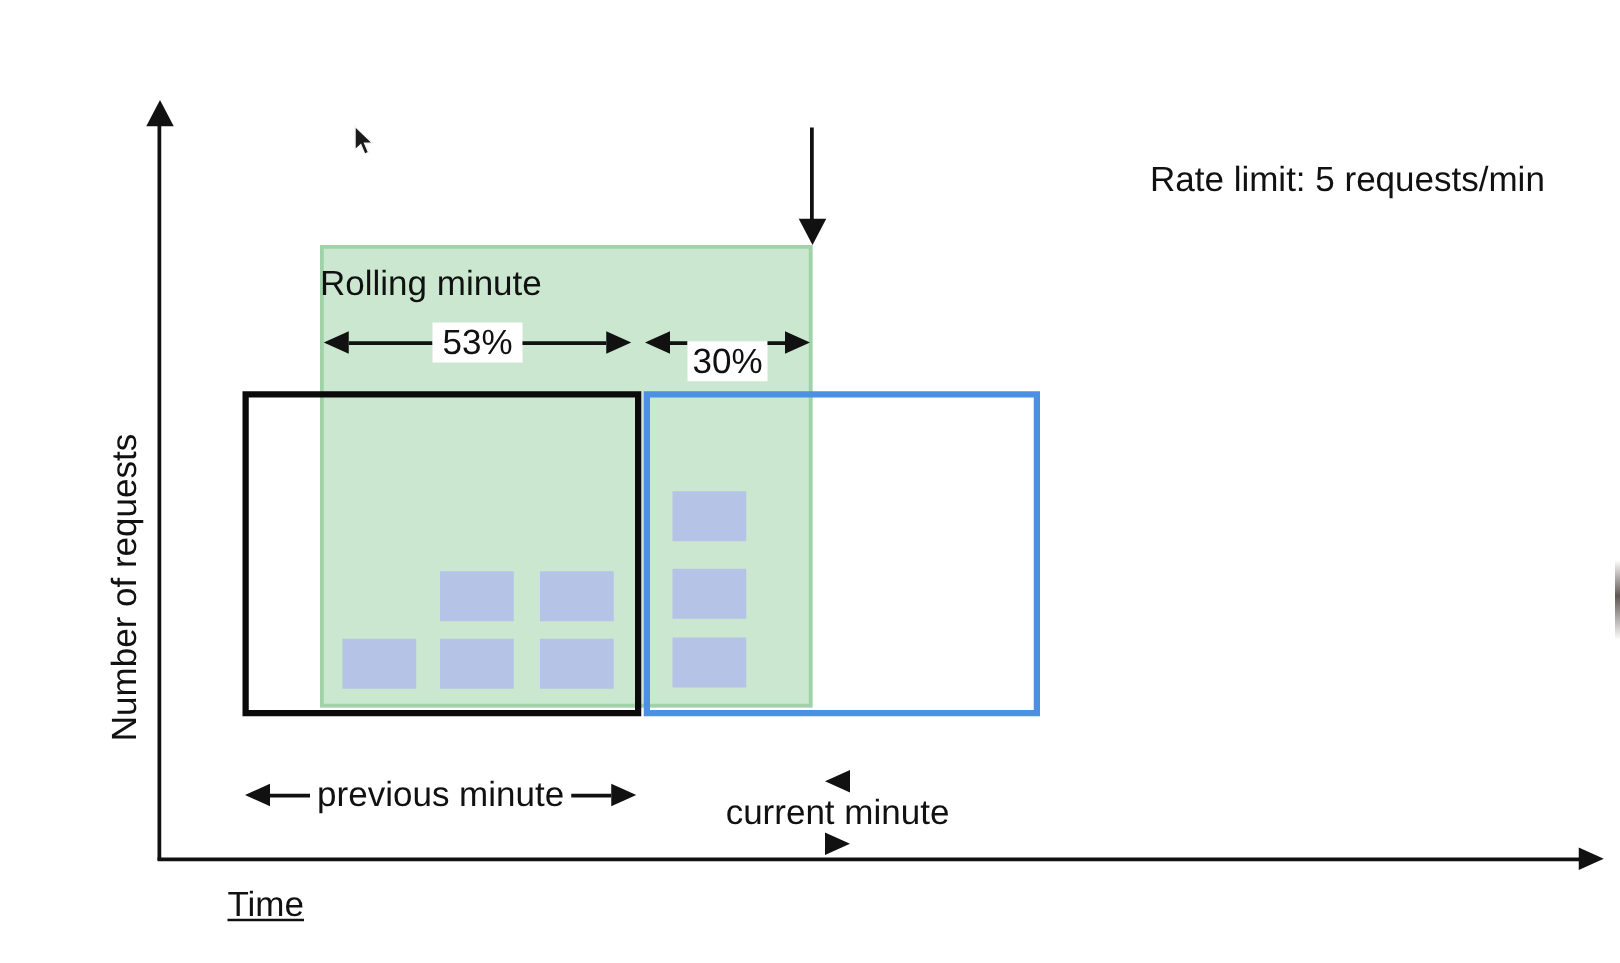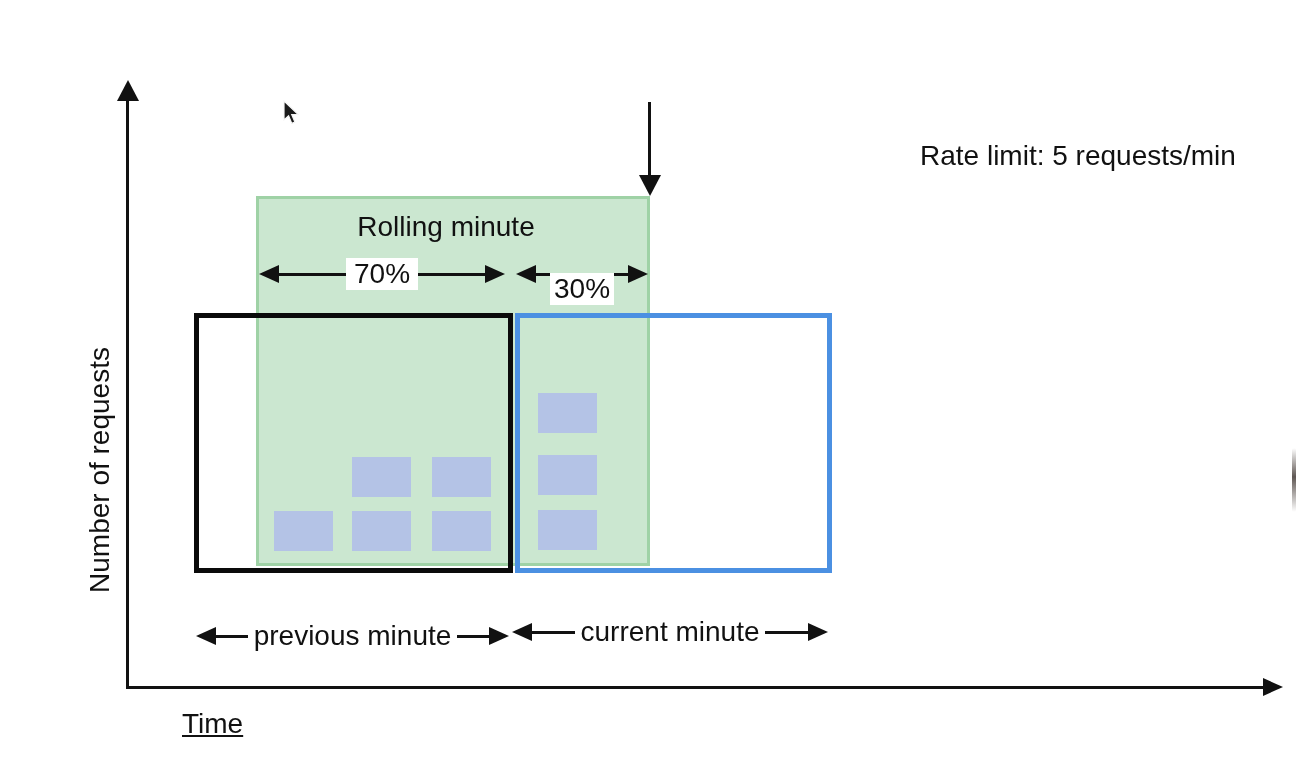--- a/index.html
+++ b/index.html
@@ -47,42 +47,42 @@
   <div class="abs axis-line" style="left:126px;top:96px;width:3px;height:592px;"></div>
   <div class="abs tri tri-up" style="left:117px;top:80px;"></div>
 
   <div class="abs axis-line" style="left:126px;top:686px;width:1140px;height:3px;"></div>
   <div class="abs tri tri-right" style="left:1263px;top:678px;"></div>
 
   <div class="abs label" style="left:100px;top:470px;transform:translate(-50%,-50%) rotate(-90deg);">Number of requests</div>
   <div class="abs label" style="left:182px;top:708px;text-decoration:underline;">Time</div>
 
   <div id="rolling-window" class="abs" style="left:256px;top:196px;width:394px;height:370px;"></div>
-  <div class="abs label" style="left:256px;top:211px;width:380px;text-align:center;">Rolling minute</div>
+  <div class="abs label" style="left:256px;top:211px;width:380px;text-align:left;">Rolling minute</div>
 
   <div class="abs darrow" style="left:259px;top:258px;width:246px;">
     <div class="tri tri-left"></div>
     <div class="line"></div>
-    <span class="lbl chip">70%</span>
+    <span class="lbl chip">53%</span>
     <div class="line"></div>
     <div class="tri tri-right"></div>
   </div>
 
   <div class="abs darrow" style="left:516px;top:258px;width:132px;">
     <div class="tri tri-left"></div>
     <div class="line"></div>
     <span class="lbl chip" style="padding:0 4px;margin-top:29px;">30%</span>
     <div class="line"></div>
     <div class="tri tri-right"></div>
   </div>
 
   <div class="abs axis-line" style="left:648px;top:102px;width:3px;height:76px;"></div>
   <div class="abs tri tri-down" style="left:639px;top:175px;"></div>
 
-  <div class="abs label" style="left:920px;top:128px;margin-top:12px;">Rate limit: 5 requests/min</div>
+  <div class="abs label" style="left:920px;top:128px;">Rate limit: 5 requests/min</div>
 
   <div id="prev-minute-box" class="abs minute-box" style="left:194px;top:313px;width:319px;height:260px;"></div>
   <div id="curr-minute-box" class="abs minute-box" style="left:515px;top:313px;width:317px;height:260px;"></div>
 
   <div id="blocks">
       <div class="req" style="left: 274px; top: 511px;"></div>
       <div class="req" style="left: 352px; top: 511px;"></div>
       <div class="req" style="left: 432px; top: 511px;"></div>
       <div class="req" style="left: 352px; top: 457px;"></div>
       <div class="req" style="left: 432px; top: 457px;"></div>
@@ -91,21 +91,21 @@
       <div class="req" style="left: 538px; top: 510px;"></div>
     </div>
 
   <div class="abs darrow" style="left:196px;top:620px;width:313px;">
     <div class="tri tri-left"></div>
     <div class="line"></div>
     <span class="lbl">previous minute</span>
     <div class="line"></div>
     <div class="tri tri-right"></div>
   </div>
-  <div class="abs darrow" style="left:512px;top:616px;width:316px;">
+  <div class="abs darrow" style="left:512px;top:616px;width:316px;flex-direction:column;">
     <div class="tri tri-left"></div>
     <div class="line"></div>
     <span class="lbl">current minute</span>
     <div class="line"></div>
     <div class="tri tri-right"></div>
   </div>
 
   <svg class="abs" style="left:281px;top:100px;" width="20" height="28" viewBox="0 0 20 28">
     <path d="M3 1 L3 20 L7.6 15.8 L10.8 23.4 L13.9 22 L10.7 14.6 L17 14.4 Z" fill="#1a1a1a" stroke="#f5f5f5" stroke-width="1.2"></path>
   </svg>

